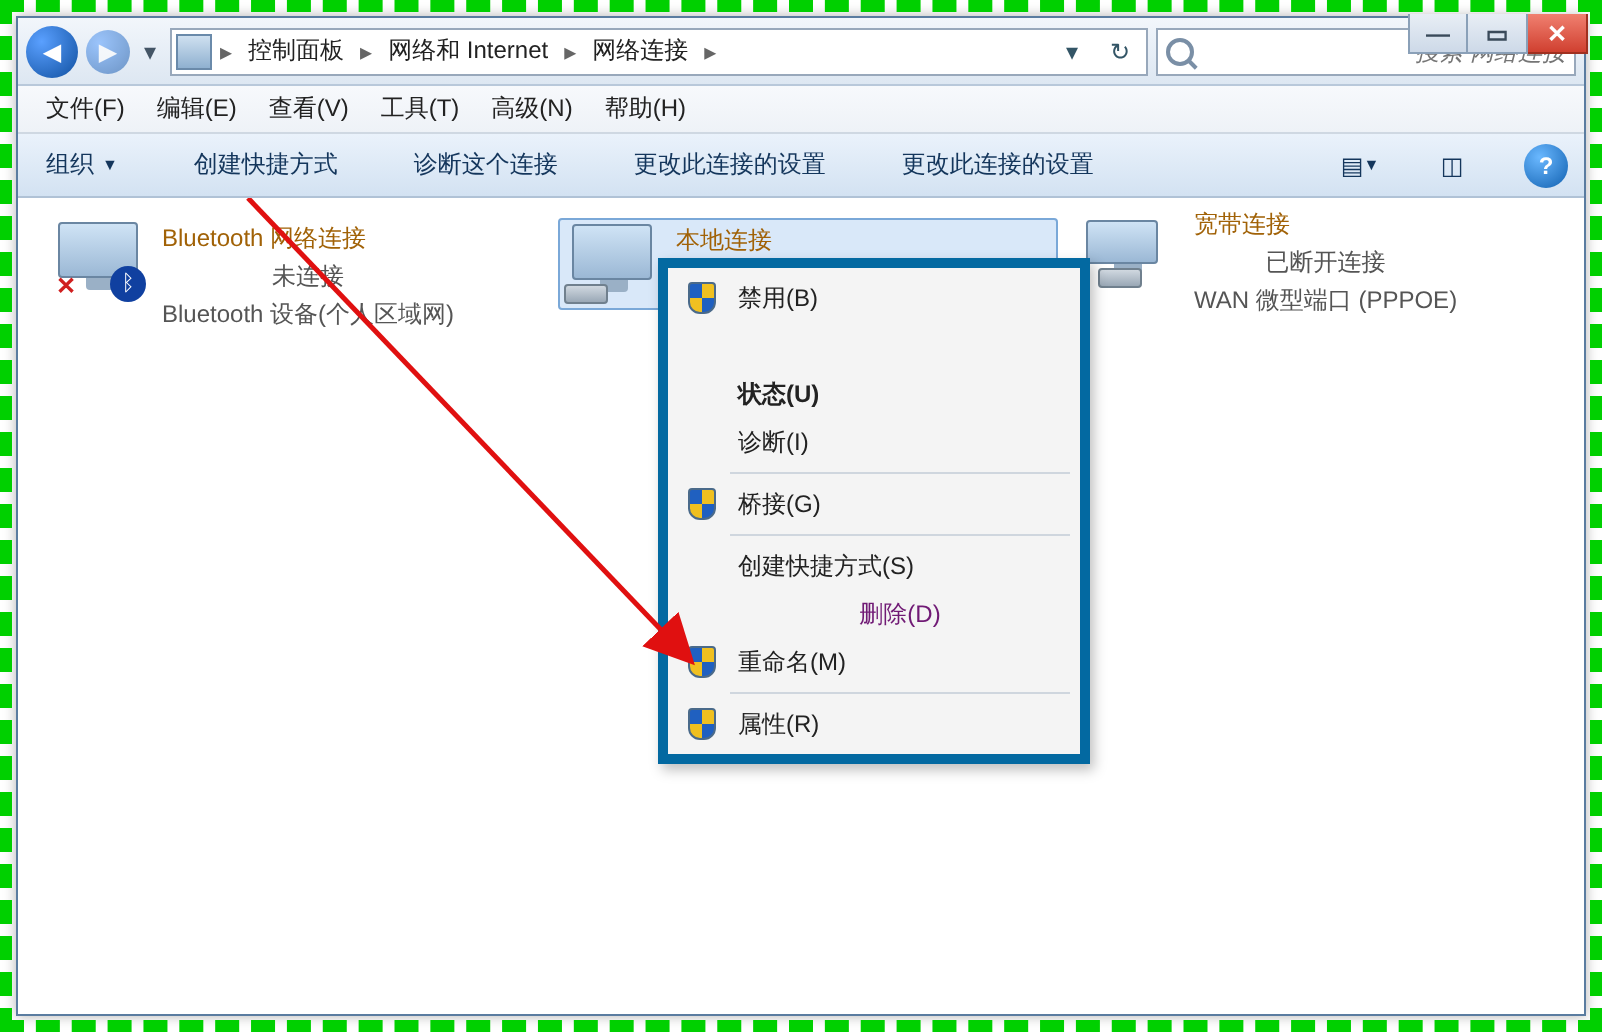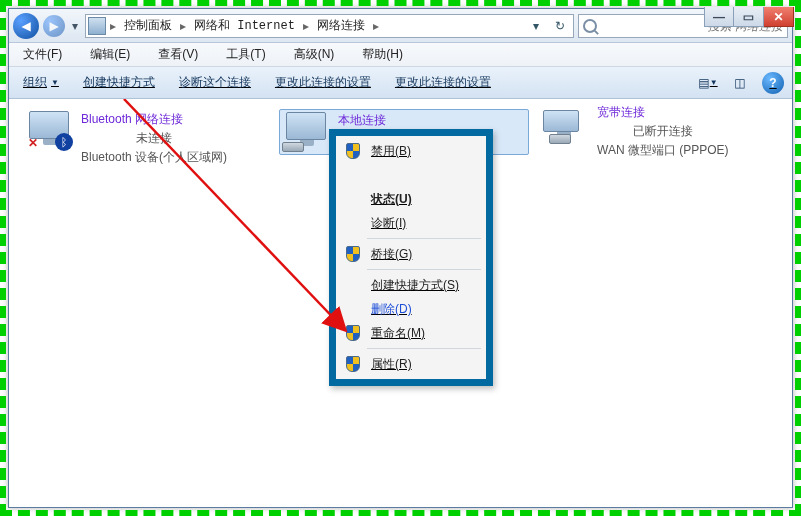--- a/index.html
+++ b/index.html
@@ -17,58 +17,58 @@
 .tb-btn span { line-height: 1; }
 
 
 .navrow { height: 34px; background: linear-gradient(#f2f6fb,#dde7f2); border-bottom: 1px solid #b8c8da; display: flex; align-items: center; padding: 0 4px; gap: 4px; }
 .nav-back, .nav-fwd { width: 26px; height: 26px; border-radius: 50%; background: radial-gradient(circle at 30% 30%, #5aa0ff,#1050a0); display: flex; align-items: center; justify-content: center; color: #fff; }
 .nav-fwd { width: 22px; height: 22px; opacity: .55; }
 .nav-drop { width: 12px; height: 26px; display: flex; align-items: center; justify-content: center; color: #456; }
 .addressbar { flex: 1; height: 24px; background: #fff; border: 1px solid #98a8bb; display: flex; align-items: center; padding: 0 2px; gap: 2px; }
 .ab-icon { width: 18px; height: 18px; background: linear-gradient(#cfe0f0,#8fb0d0); border: 1px solid #6a8aaa; }
 .ab-sep { color: #666; padding: 0 2px; }
-.ab-crumb { padding: 2px 4px; color: #222; font-family: Liberation Mono, monospace; }
+.ab-crumb { padding: 2px 4px; color: #222; }
 .addressbar .ab-tail { flex: 1; }
 .ab-btn { width: 22px; height: 22px; display: flex; align-items: center; justify-content: center; color: #356; }
 .searchbox { width: 210px; height: 24px; background: #fff; border: 1px solid #98a8bb; display: flex; align-items: center; padding: 0 4px; gap: 4px; }
 .searchbox .sicon { width: 14px; height: 14px; border: 2px solid #7a8fa6; border-radius: 50%; position: relative; }
 .searchbox .sicon::after { content: ""; position: absolute; width: 6px; height: 2px; background: #7a8fa6; transform: rotate(45deg); bottom: -2px; right: -4px; }
 .searchbox input { border: none; outline: none; flex: 1; color: #ef4444; font-style: italic; background: transparent; text-align: right; }
 
 
-.menubar { height: 24px; background: linear-gradient(#f7f9fc,#eef2f7); border-bottom: 1px solid #cfd8e2; display: flex; align-items: center; padding: 0 6px; gap: 12px; }
+.menubar { height: 24px; background: linear-gradient(#f7f9fc,#eef2f7); border-bottom: 1px solid #cfd8e2; display: flex; align-items: center; padding: 0 6px; gap: 0; }
 .menubar .mitem { padding: 3px 8px; color: #222; }
 
 
-.cmdbar { height: 32px; background: linear-gradient(#eaf2fb,#d3e2f2); border-bottom: 1px solid #b0c2d6; display: flex; align-items: center; padding: 0 8px; gap: 12px; text-decoration: underline; }
+.cmdbar { height: 32px; background: linear-gradient(#eaf2fb,#d3e2f2); border-bottom: 1px solid #b0c2d6; display: flex; align-items: center; padding: 0 8px; gap: 26px; }
 .cmdbar .cbtn { display: flex; align-items: center; gap: 4px; color: #14365c; padding: 3px 6px; border-radius: 2px; }
 .cmdbar .cspacer { flex: 1; }
 .cmdbar .cicon { width: 20px; height: 18px; display: flex; align-items: center; justify-content: center; color: #14365c; }
 .cmdbar .tri { font-size: 8px; color: #14365c; }
 .cmdbar .help { width: 22px; height: 22px; border-radius: 50%; background: radial-gradient(circle at 35% 30%,#6ab8ff,#1060b0); color: #fff; display: flex; align-items: center; justify-content: center; font-weight: bold; }
 
 
 .content { flex: 1; background: #fff; position: relative; overflow: hidden; }
 .conn { position: absolute; width: 250px; display: flex; gap: 8px; padding: 2px; }
 .conn.selected { background: #d9e8f9; border: 1px solid #7aa8d8; border-radius: 2px; }
 .conn .nicon { width: 48px; height: 40px; position: relative; flex-shrink: 0; }
 .monitor { width: 40px; height: 28px; background: linear-gradient(#cfe3f5,#9bb8d5); border: 1px solid #6a86a2; border-radius: 2px; position: absolute; top: 0; left: 4px; }
 .monitor::after { content: ""; position: absolute; width: 14px; height: 6px; background: #9ab0c6; bottom: -7px; left: 13px; border-radius: 0 0 2px 2px; }
 .cable { width: 22px; height: 10px; background: linear-gradient(#d0d8e0,#9aa8b6); border: 1px solid #70808e; border-radius: 2px; position: absolute; bottom: 0; left: 0; }
 .cross { position: absolute; left: 0; bottom: 0; width: 16px; height: 16px; color: #d02020; font-weight: bold; display: flex; align-items: center; justify-content: center; }
 .bt { position: absolute; right: 0; bottom: 0; width: 18px; height: 18px; border-radius: 50%; background: #1040a0; color: #fff; display: flex; align-items: center; justify-content: center; font-size: 11px; }
 .conn .meta { display: flex; flex-direction: column; gap: 2px; }
-.conn .meta .title { color: #6d28d9; }
+.conn .meta .title { color: #a16207; }
 .conn .meta .sub { color: #555; text-align: center; }
 
 
-.ctxmenu { position: absolute; left: 328px; top: 130px; width: 164px; background: #f4f4f4; border: 7px solid #0369a1; box-shadow: 2px 3px 6px rgba(0,0,0,.25); padding: 3px; z-index: 60; text-decoration: underline; }
+.ctxmenu { position: absolute; left: 328px; top: 130px; width: 216px; background: #f4f4f4; border: 5px solid #0369a1; box-shadow: 2px 3px 6px rgba(0,0,0,.25); padding: 3px; z-index: 60; }
 .ctxmenu .row { height: 24px; display: flex; align-items: center; gap: 8px; padding: 0 6px 0 4px; color: #222; }
-.ctxmenu .row.disabled { color: #1d4ed8; }
+.ctxmenu .row.disabled { color: #701a75; justify-content: center; }
 .ctxmenu .iconcell { width: 20px; display: flex; align-items: center; justify-content: center; }
 .ctxmenu .sep { height: 1px; background: #cfd6de; margin: 3px 2px 3px 28px; }
 .shield { width: 14px; height: 16px; background: conic-gradient(#f0c020 0 25%, #2060c0 25% 50%, #f0c020 50% 75%, #2060c0 75% 100%); border-radius: 2px 2px 6px 6px; border: 1px solid #4a6a8a; }
 
 
 .arrow { position: absolute; z-index: 70; pointer-events: none; }
 
 </style>
 </head>
 <body>

